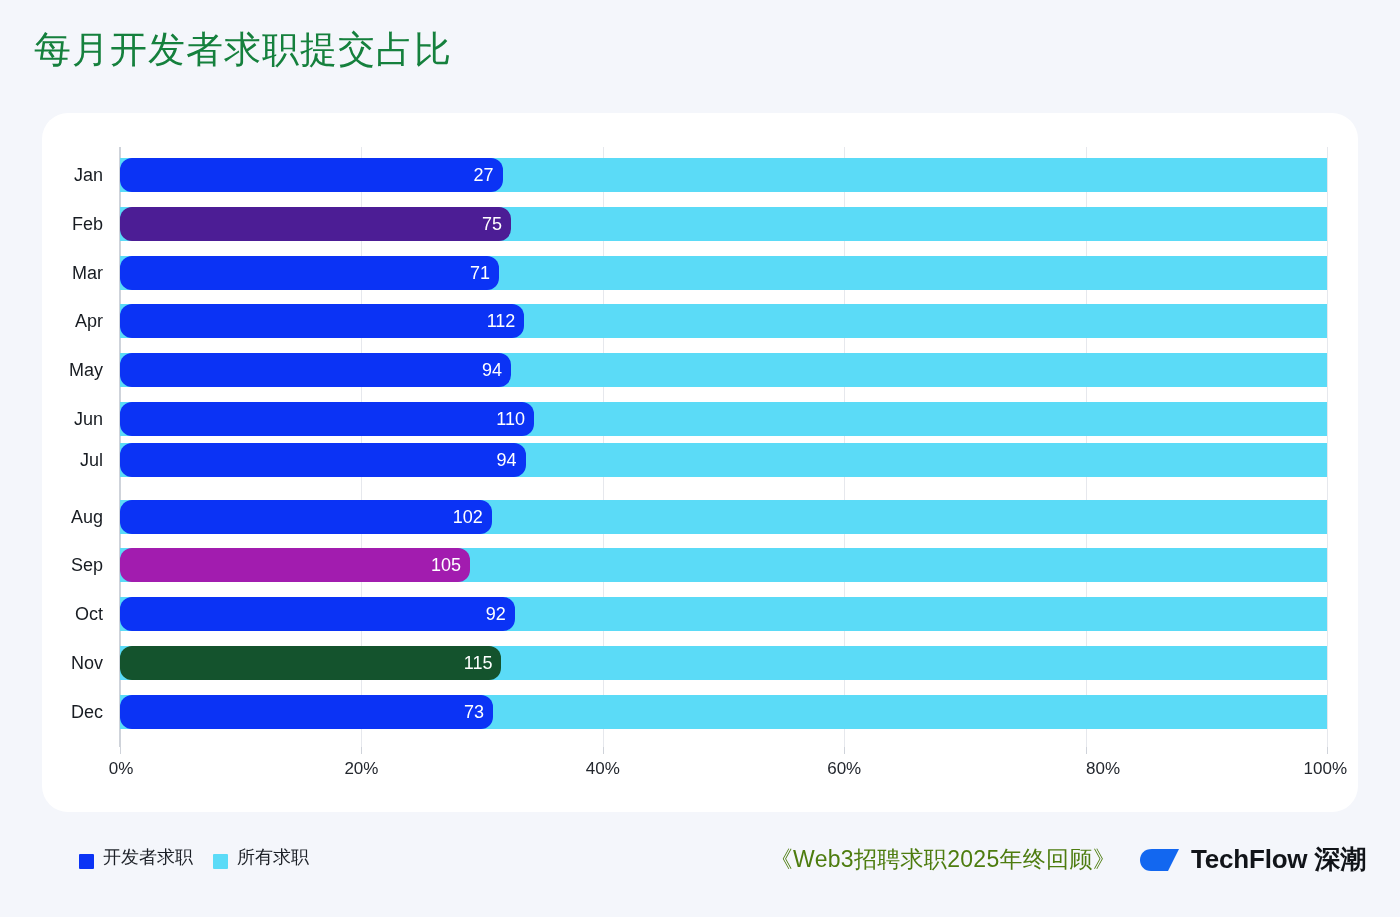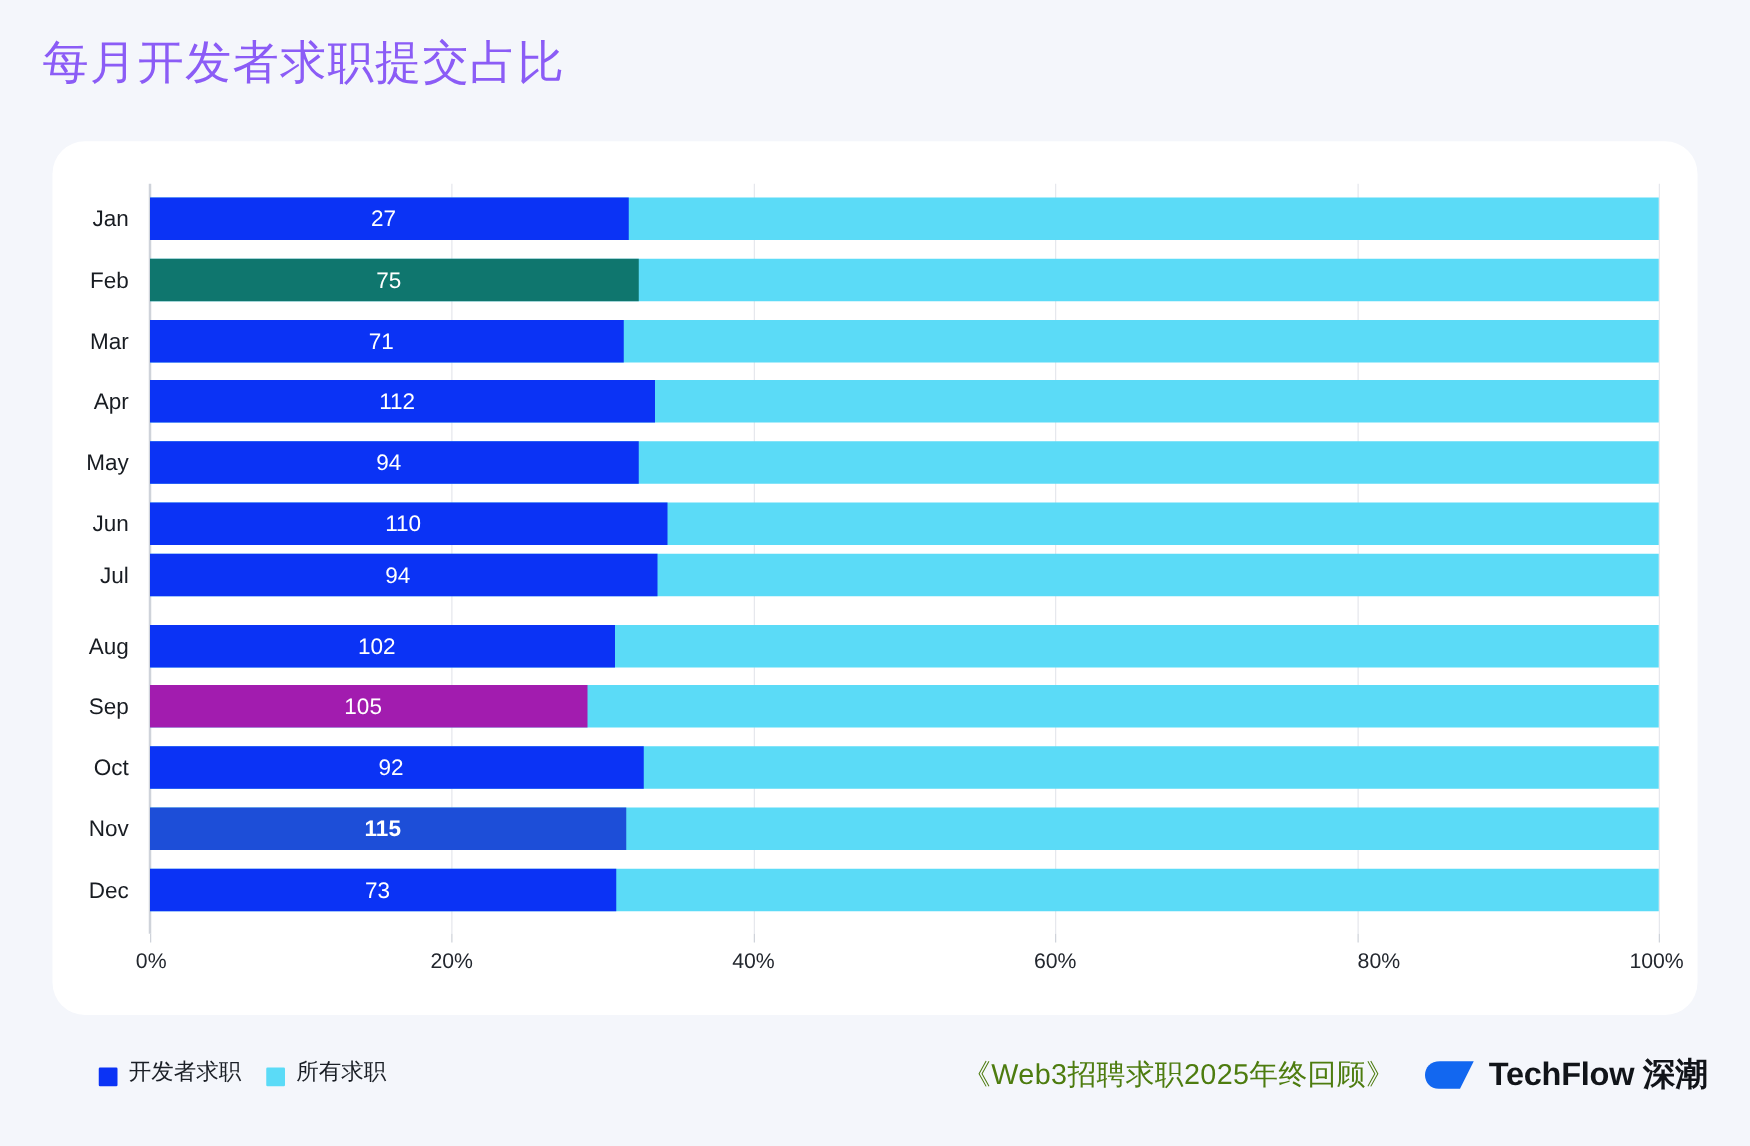--- a/index.html
+++ b/index.html
@@ -7,21 +7,21 @@
     width:1400px; height:917px;
     background:#F4F6FB;
     font-family:"Liberation Sans","DejaVu Sans",sans-serif;
     -webkit-font-smoothing:antialiased;
   }
   #root { position:relative; width:1400px; height:917px; overflow:hidden; }
 
   
   .page-title{
     position:absolute; left:34px; top:27px;
-    font-size:37px; font-weight:400; color:#8b5cf6;
+    font-size:37px; font-weight:400; color:#15803d;
     letter-spacing:1px; line-height:1.25;
   }
 
   
   .chart-card{
     position:absolute; left:42px; top:113px;
     width:1316px; height:699px;
     background:#FFFFFF; border-radius:26px;
   }
 
@@ -56,21 +56,21 @@
   .row-label{
     position:absolute; right:calc(100% + 17px); top:0;
     height:34px; line-height:34px;
     font-size:18px; color:#181C22; white-space:nowrap;
   }
   .bar-total{
     position:absolute; left:0; top:0; height:34px; width:100%;
   }
   .bar-dev{
     position:absolute; left:0; top:0; height:34px;
-    display:flex; align-items:center; justify-content:center;
+    display:flex; align-items:center; justify-content:flex-end;border-radius:12px;
   }
   .bar-value{
     font-size:18px; color:#FFFFFF; padding-right:9px;
     line-height:1; white-space:nowrap;
   }
 
   
   .footer{
     position:absolute; left:0; top:836px; width:1400px; height:56px;
   }
@@ -133,21 +133,21 @@
           <div class="row" style="top: 11px;">
             <div class="row-label">Jan</div>
             <div class="bar-total" style="width: 1207px; background: rgb(91, 219, 247);"></div>
             <div class="bar-dev" style="width: 382.619px; background: rgb(11, 51, 245);">
               <span class="bar-value">27</span>
             </div>
           </div>
           <div class="row" style="top: 59.8px;">
             <div class="row-label">Feb</div>
             <div class="bar-total" style="width: 1207px; background: rgb(91, 219, 247);"></div>
-            <div class="bar-dev" style="width: 391.068px; background: #0f766e;">
+            <div class="bar-dev" style="width: 391.068px; background: #4c1d95;">
               <span class="bar-value">75</span>
             </div>
           </div>
           <div class="row" style="top: 108.6px;">
             <div class="row-label">Mar</div>
             <div class="bar-total" style="width: 1207px; background: rgb(91, 219, 247);"></div>
             <div class="bar-dev" style="width: 378.998px; background: rgb(11, 51, 245);">
               <span class="bar-value">71</span>
             </div>
           </div>
@@ -196,21 +196,21 @@
           <div class="row" style="top: 450.2px;">
             <div class="row-label">Oct</div>
             <div class="bar-total" style="width: 1207px; background: rgb(91, 219, 247);"></div>
             <div class="bar-dev" style="width: 394.689px; background: rgb(11, 51, 245);">
               <span class="bar-value">92</span>
             </div>
           </div>
           <div class="row" style="top: 499px;">
             <div class="row-label">Nov</div>
             <div class="bar-total" style="width: 1207px; background: rgb(91, 219, 247);"></div>
-            <div class="bar-dev" style="width: 381.412px; background: #1d4ed8; font-weight: bold;">
+            <div class="bar-dev" style="width: 381.412px; background: #14532d;">
               <span class="bar-value">115</span>
             </div>
           </div>
           <div class="row" style="top: 547.8px;">
             <div class="row-label">Dec</div>
             <div class="bar-total" style="width: 1207px; background: rgb(91, 219, 247);"></div>
             <div class="bar-dev" style="width: 372.963px; background: rgb(11, 51, 245);">
               <span class="bar-value">73</span>
             </div>
           </div>

